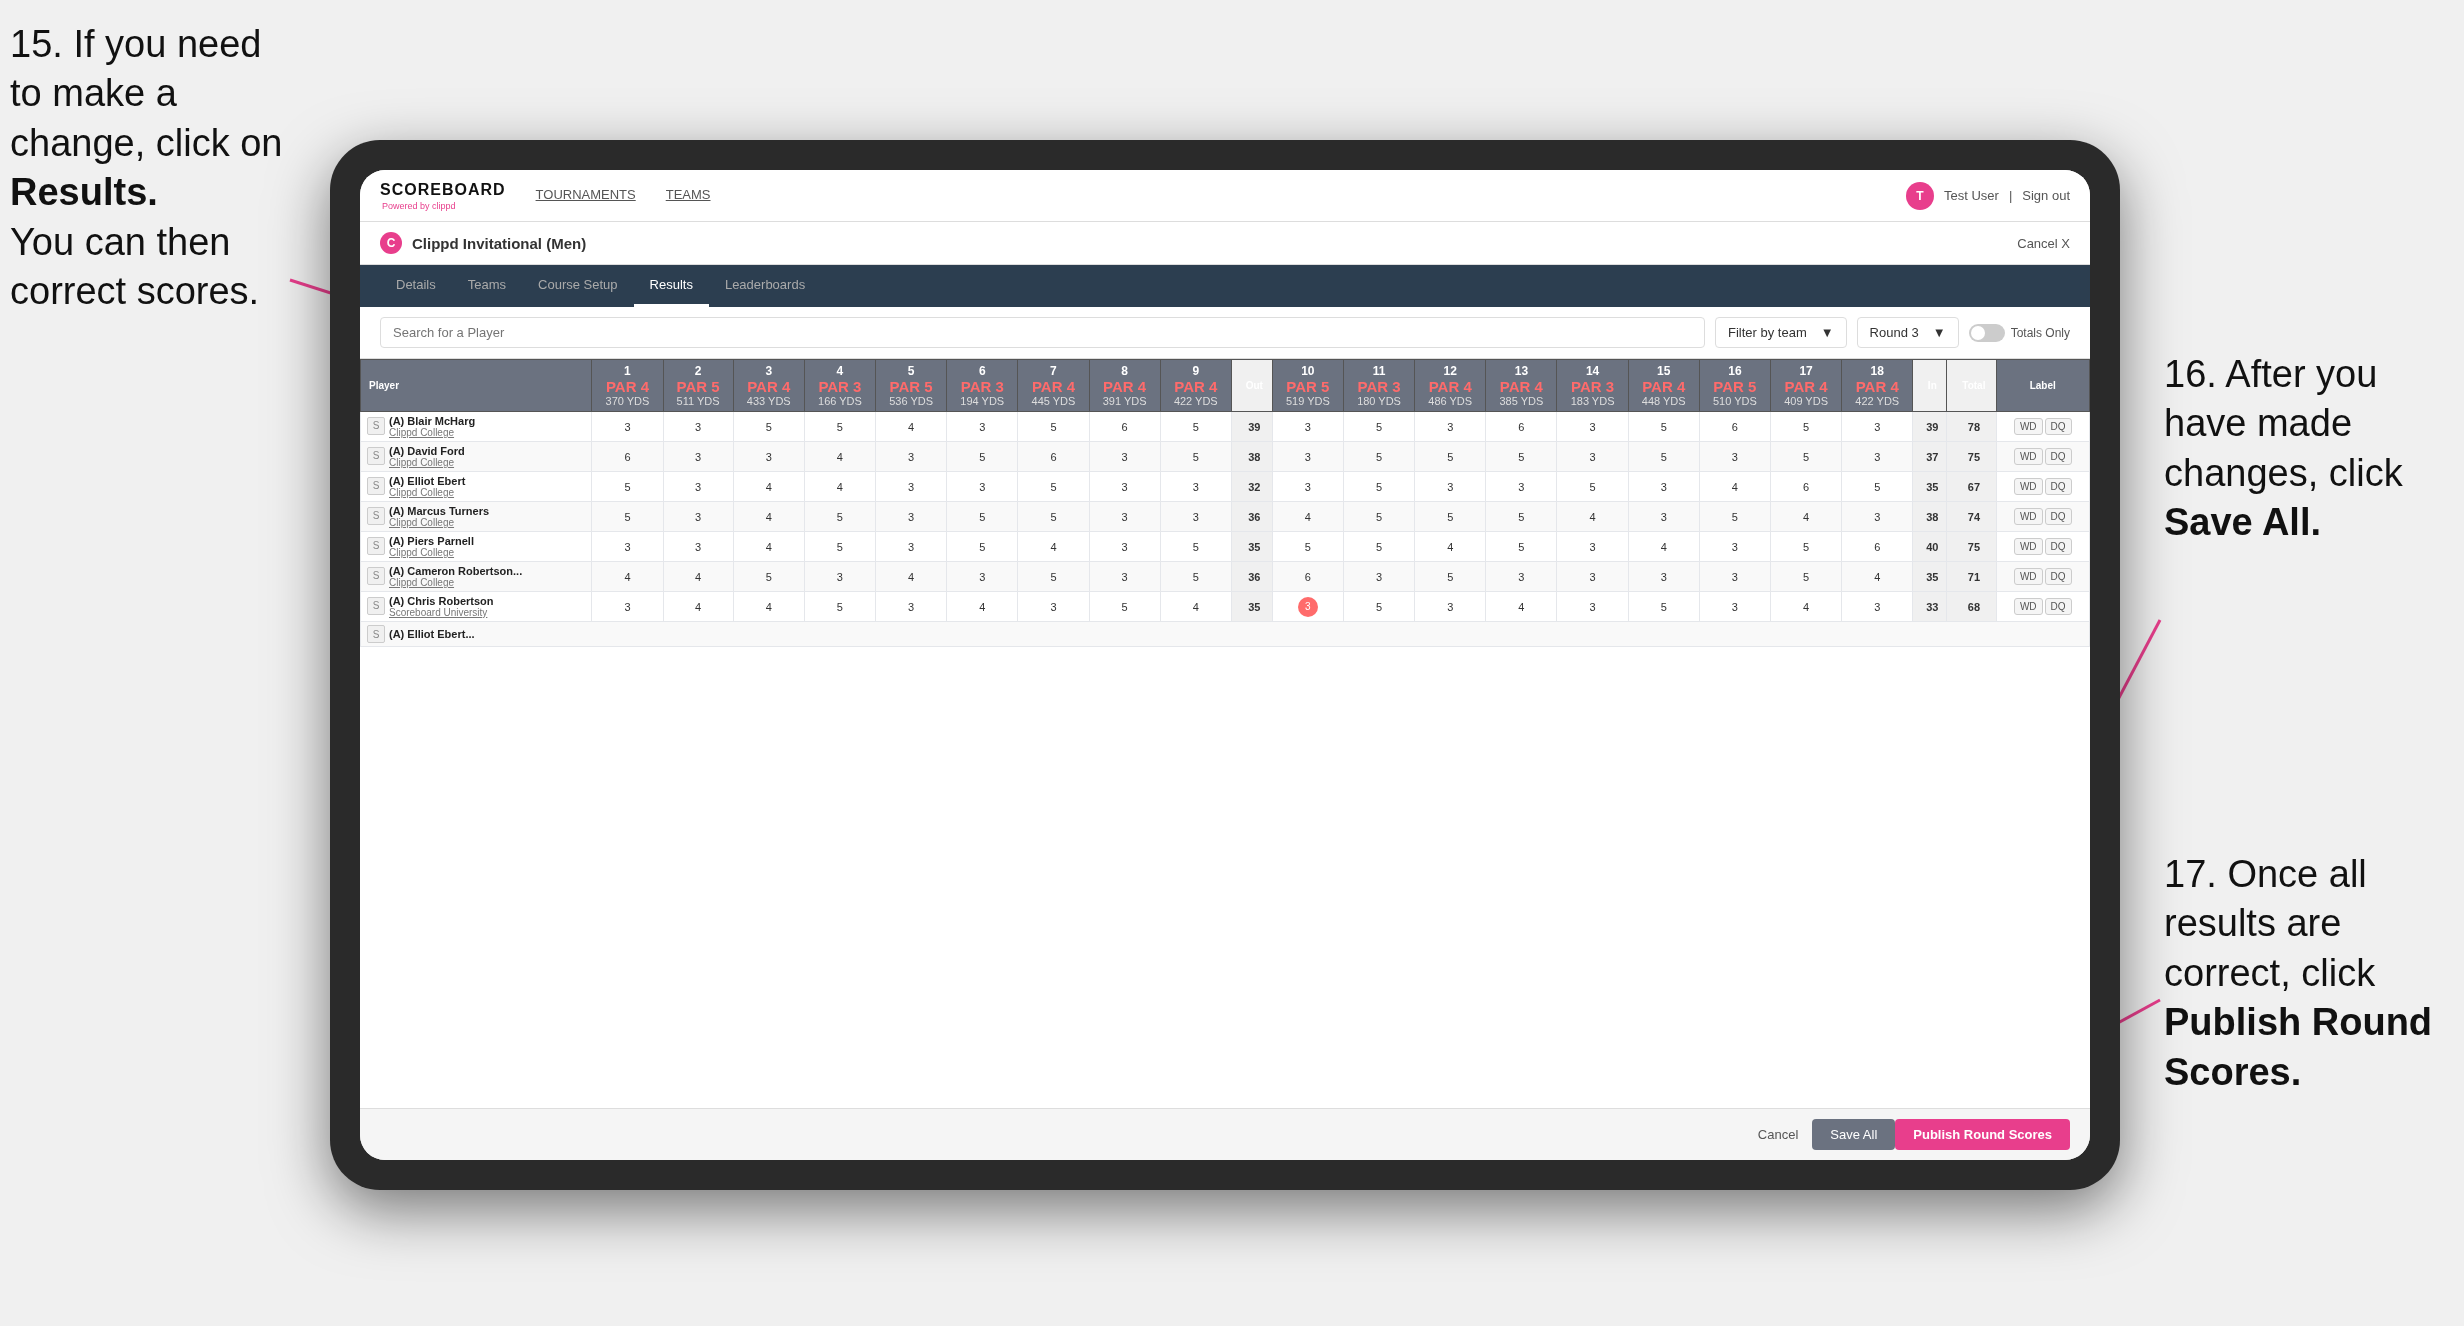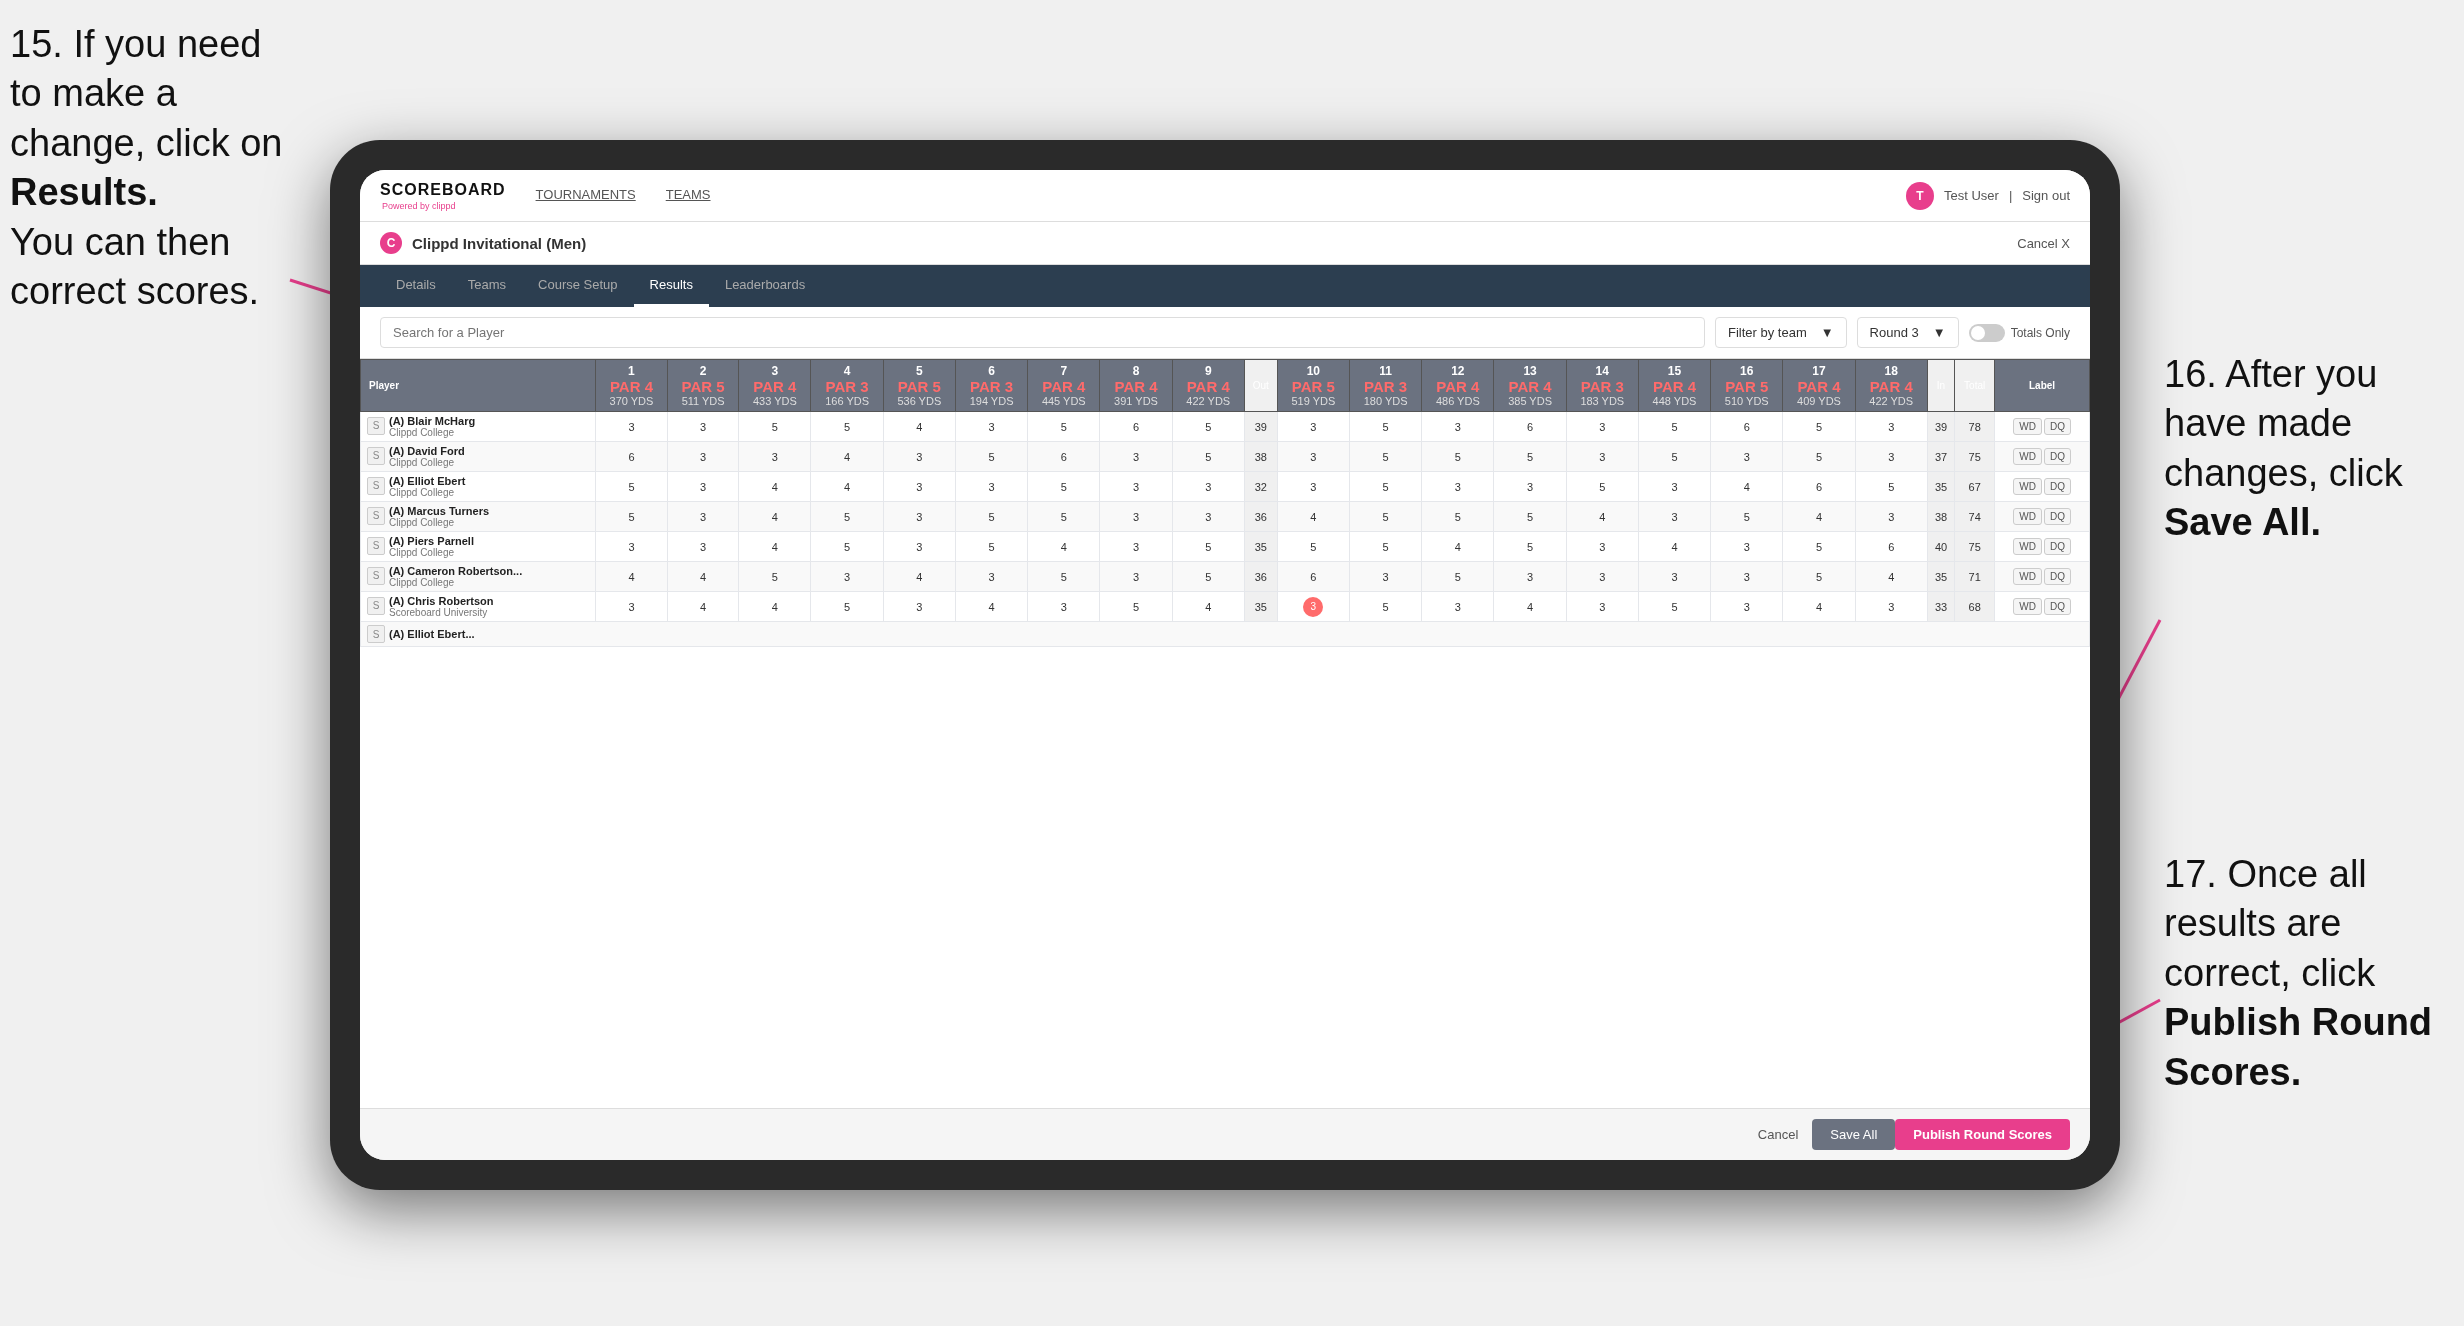--- a/index.html
+++ b/index.html
@@ -341,39 +341,41 @@
 
     .player-name {
       font-weight: 600;
       font-size: 11px;
       color: #222;
     }
 
     .player-team {
       font-size: 10px;
       color: #777;
+      text-decoration: underline;
     }
 
     .player-initial {
       font-size: 10px;
       color: #888;
       background: #f0f0f0;
       border: 1px solid #ccc;
       width: 18px;
       height: 18px;
       display: inline-flex;
       align-items: center;
       justify-content: center;
       border-radius: 2px;
       margin-right: 4px;
     }
 
     .out-col, .in-col, .total-col {
       background: #f0f0f0;
-      font-weight: normal;
+      font-weight: bold;
+      padding-left: 8px;
     }
 
     .label-btn {
       font-size: 10px;
       padding: 2px 5px;
       border: 1px solid #ccc;
       border-radius: 3px;
       cursor: pointer;
       margin: 1px;
       background: #f5f5f5;

